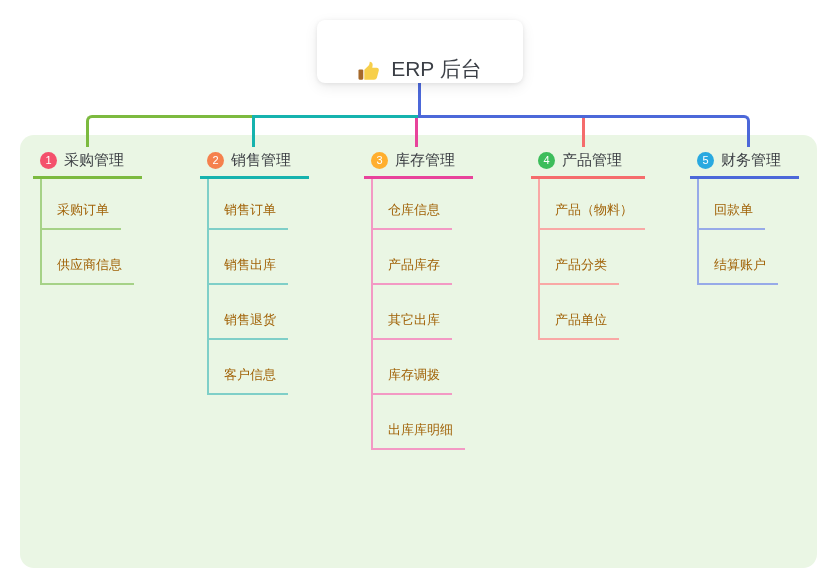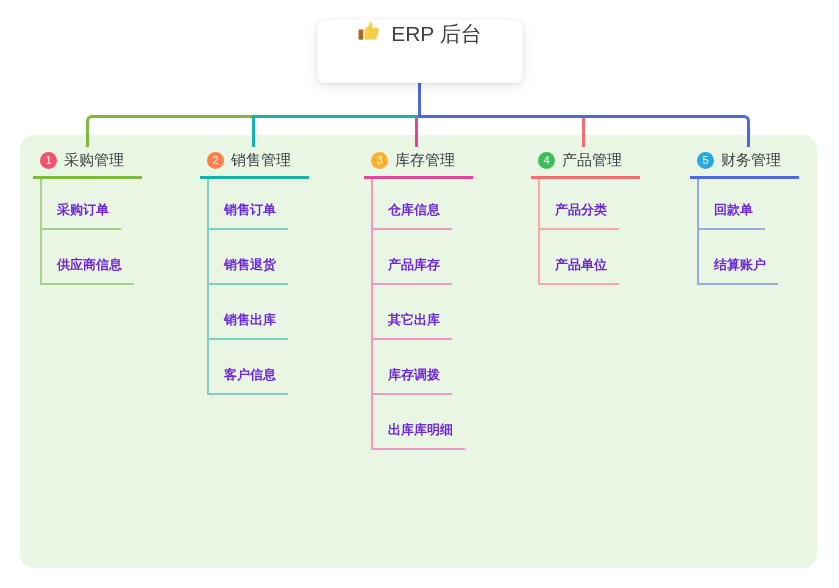--- a/index.html
+++ b/index.html
@@ -11,21 +11,21 @@
   }
   .panel {
     position:absolute; left:20px; top:135px; width:797px; height:433px;
     background:#eaf6e4; border-radius:14px;
   }
   
   .root-node {
     position:absolute; left:317px; top:20px; width:206px; height:63px;
     background:#ffffff; border-radius:8px;
     box-shadow:0 1px 4px rgba(0,0,0,0.08), 0 4px 14px rgba(0,0,0,0.08);
-    display:flex; align-items:flex-start; justify-content:center; gap:10px;
+    display:flex; align-items:flex-end; justify-content:center; gap:10px;
     font-size:21px; color:#3b3f46; cursor:default;
   }
   .root-node .ticon { display:flex; align-items:center; }
   
   .conn { position:absolute; box-sizing:border-box; }
   .root-drop   { left:418px; top:83px;  width:3px;  height:35px; background:var(--line); }
   .bus-green   { left:86px;  top:115px; width:169px; height:32px;
                  border-top:3px solid var(--line); border-left:3px solid var(--line);
                  border-top-left-radius:6px; }
   .bus-teal    { left:252px; top:115px; width:167px; height:32px;
@@ -52,21 +52,21 @@
   }
   .children {
     margin-left:7px; width:fit-content;
     border-left:2px solid var(--child-line);
   }
   .child { height:55px; display:flex; align-items:flex-end; width:fit-content; }
   .child:first-child { height:51px; }
   .child-label {
     padding:0 12px 9px 15px;
     border-bottom:2px solid var(--child-line);
-    font-size:13px; color:#6d28d9; white-space:nowrap; cursor:default;font-weight:bold;
+    font-size:13px; color:#a16207; white-space:nowrap; cursor:default;
   }
 </style>
 </head>
 <body>
 
 <div class="canvas">
 
   <div class="panel"></div>
 
   <div class="conn root-drop" style="--line: #4c68d9;"></div>
@@ -104,24 +104,24 @@
   <div class="branch b2" style="--line: #16b3ae; --child-line: #7fcfc8; --badge: #f5814d;">
     <div class="branch-title">
       <span class="badge">2</span>
       <span>销售管理</span>
     </div>
     <div class="children">
       <div class="child">
           <span class="child-label">销售订单</span>
         </div>
       <div class="child">
-          <span class="child-label">销售退货</span>
+          <span class="child-label">销售出库</span>
         </div>
       <div class="child">
-          <span class="child-label">销售出库</span>
+          <span class="child-label">销售退货</span>
         </div>
       <div class="child">
           <span class="child-label">客户信息</span>
         </div>
     </div>
   </div>
 
   <div class="branch b3" style="--line: #e8439b; --child-line: #f399c4; --badge: #ffaf2e;">
     <div class="branch-title">
       <span class="badge">3</span>
@@ -146,20 +146,23 @@
     </div>
   </div>
 
   <div class="branch b4" style="--line: #f56c6c; --child-line: #f9a8a5; --badge: #3dbd5b;">
     <div class="branch-title">
       <span class="badge">4</span>
       <span>产品管理</span>
     </div>
     <div class="children">
       <div class="child">
+          <span class="child-label">产品（物料）</span>
+        </div>
+      <div class="child">
           <span class="child-label">产品分类</span>
         </div>
       <div class="child">
           <span class="child-label">产品单位</span>
         </div>
     </div>
   </div>
 
   <div class="branch b5" style="--line: #4c68d9; --child-line: #97aae8; --badge: #29a9e0;">
     <div class="branch-title">

